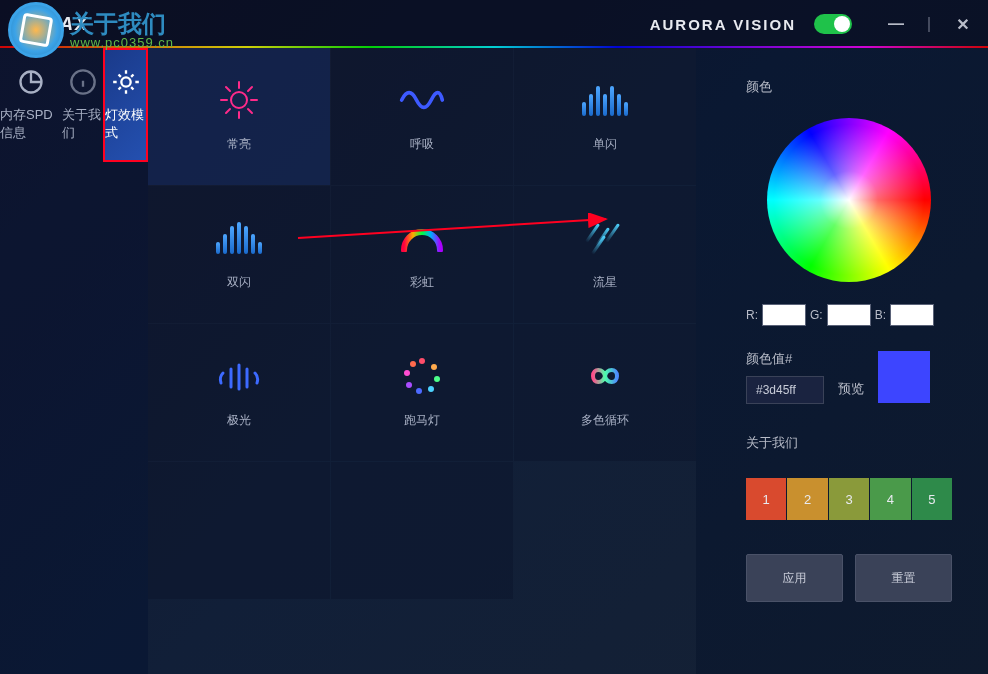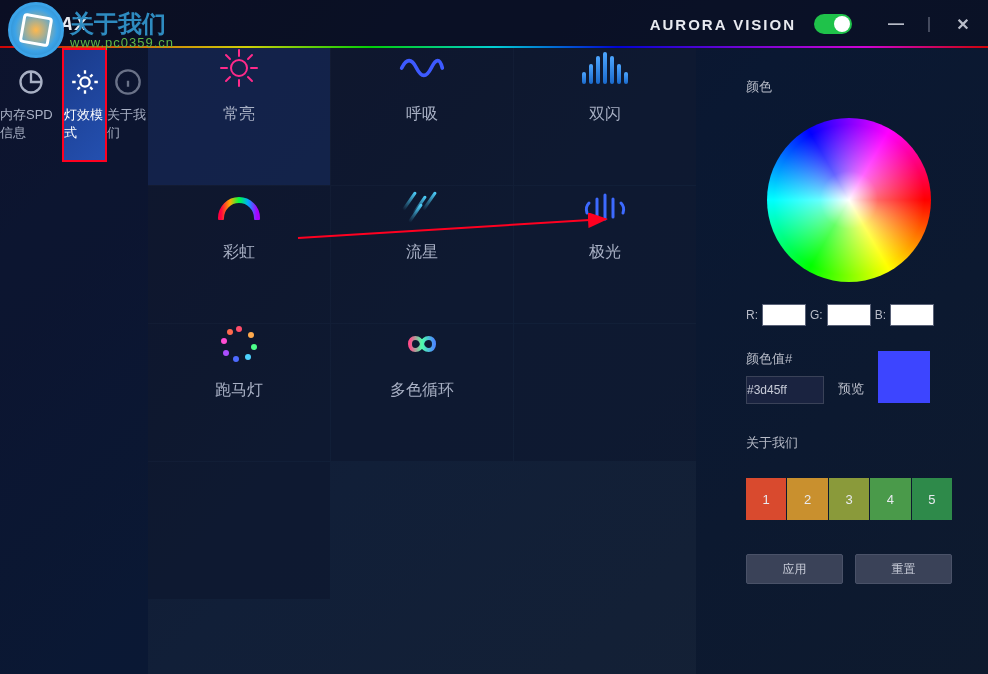--- a/index.html
+++ b/index.html
@@ -20,42 +20,42 @@
 .win-ctrl{display:flex;gap:18px;margin-left:18px;color:#b8bcc8;font-size:16px}
 .win-ctrl span{cursor:pointer;width:16px;text-align:center}
 .divider{color:#444a5e}
 .body{flex:1;display:flex}
 .sidebar{width:148px;display:flex;flex-direction:row;background:rgba(12,25,60,.3)}
 .side-item{height:114px;display:flex;flex-direction:column;align-items:center;justify-content:center;gap:10px;color:#a8b0c4;font-size:13px;cursor:pointer;position:relative}
 .side-item.active{background:linear-gradient(135deg,#1a3a8a 0%,#2450b0 100%);color:#fff;border:2px solid #ff0020}
 .side-item svg{width:28px;height:28px}
 .main{flex:1;display:flex;padding:0;position:relative}
 .grid{width:548px;padding:0;display:grid;grid-template-columns:repeat(3,1fr);grid-template-rows:repeat(4,137px);gap:1px;background:rgba(255,255,255,.03)}
-.mode{background:rgba(10,18,40,.4);display:flex;flex-direction:column;align-items:center;gap:16px;color:#a8b0c4;font-size:16px;cursor:pointer;position:relative;transition:.2s}
+.mode{background:rgba(10,18,40,.4);display:flex;flex-direction:column;align-items:center;justify-content:center;gap:16px;color:#a8b0c4;font-size:12px;cursor:pointer;position:relative;transition:.2s}
 .mode:first-child{background:rgba(20,40,90,.6)}
 .mode-icon{width:48px;height:40px;display:flex;align-items:center;justify-content:center}
 .panel{flex:1;padding:30px 36px 20px 50px;color:#b8bcc8;font-size:13px;display:flex;flex-direction:column;gap:16px}
 .panel-label{margin-bottom:6px}
 .color-wheel{width:164px;height:164px;border-radius:50%;background:conic-gradient(from 90deg,#ff0000,#ff8000,#ffff00,#80ff00,#00ff00,#00ff80,#00ffff,#0080ff,#0000ff,#8000ff,#ff00ff,#ff0080,#ff0000);position:relative;margin:0 auto}
 .color-wheel::after{content:"";position:absolute;inset:0;border-radius:50%;background:radial-gradient(circle,#fff 0%,rgba(255,255,255,.4) 25%,transparent 65%)}
 .rgb-row{display:flex;align-items:center;gap:4px;margin-top:6px;font-size:12px}
 .rgb-row input{width:44px;height:22px;background:#fff;border:1px solid #5a6278;color:#000;font-size:11px;padding:0 4px}
 .hex-row{display:flex;align-items:center;gap:14px;margin-top:8px}
 .hex-col{display:flex;flex-direction:column;gap:8px}
-.hex-input{width:78px;height:28px;background:#1a2340;border:1px solid #3a4258;color:#c8ccd8;font-size:12px;padding:0 0}
+.hex-input{width:78px;height:28px;background:#1a2340;border:1px solid #3a4258;color:#c8ccd8;font-size:12px;padding:0 9px}
 .preview-box{width:52px;height:52px;background:#3d45ff}
 .speed-row{display:flex;gap:1px;margin-top:4px}
 .speed-btn{flex:1;height:42px;display:flex;align-items:center;justify-content:center;color:#e8eaf0;font-size:13px;cursor:pointer}
 .speed-btn.s1{background:#d94a2e}
 .speed-btn.s2{background:#c9902e}
 .speed-btn.s3{background:#8a9a3a}
 .speed-btn.s4{background:#4a9a4a}
 .speed-btn.s5{background:#2e8a4a}
 .btn-row{display:flex;gap:12px;margin-top:18px}
-.btn{flex:1;height:30px;background:#3a4258;border:1px solid #4a5268;color:#c8ccd8;font-size:12px;display:flex;align-items:center;justify-content:center;cursor:pointer;border-radius:2px}
+.btn{flex:1;height:48px;background:#3a4258;border:1px solid #4a5268;color:#c8ccd8;font-size:12px;display:flex;align-items:center;justify-content:center;cursor:pointer;border-radius:2px}
 .arrow{position:absolute;left:148px;top:165px;z-index:20;pointer-events:none}
 .empty-cell{background:rgba(10,18,40,.4)}
 .bars{display:flex;align-items:flex-end;gap:3px;height:32px}
 .bars span{width:4px;background:linear-gradient(#4da6ff,#1a6acc);border-radius:2px}
 .meteor{position:relative;width:36px;height:36px}
 .meteor span{position:absolute;width:3px;height:22px;background:linear-gradient(#4dd2ff,transparent);border-radius:2px;transform:rotate(35deg)}
 .dots{position:relative;width:36px;height:36px}
 .dots span{position:absolute;width:6px;height:6px;border-radius:50%}
 </style>
 </head>
@@ -88,33 +88,33 @@
 
   <div class="body">
     <div class="sidebar">
       <div class="side-item">
         <svg viewBox="0 0 24 24" fill="none" stroke="#a8b0c4" stroke-width="2">
             <circle cx="12" cy="12" r="9"></circle>
             <path d="M12 3v9h9"></path>
           </svg>
         <span>内存SPD信息</span>
       </div>
+      <div class="side-item">
+        <svg viewBox="0 0 24 24" fill="none" stroke="#6a7288" stroke-width="2">
+            <circle cx="12" cy="12" r="10"></circle>
+            <path d="M12 16v-5M12 8h.01"></path>
+          </svg>
+        <span>关于我们</span>
+      </div>
       <div class="side-item active">
         <svg viewBox="0 0 24 24" fill="none" stroke="#fff" stroke-width="2">
             <circle cx="12" cy="12" r="4"></circle>
             <path d="M12 2v3M12 19v3M4 12H1M23 12h-3M5.6 5.6l2 2M16.4 16.4l2 2M5.6 18.4l2-2M16.4 7.6l2-2"></path>
           </svg>
         <span>灯效模式</span>
-      </div>
-      <div class="side-item">
-        <svg viewBox="0 0 24 24" fill="none" stroke="#6a7288" stroke-width="2">
-            <circle cx="12" cy="12" r="10"></circle>
-            <path d="M12 16v-5M12 8h.01"></path>
-          </svg>
-        <span>关于我们</span>
       </div>
     </div>
 
     <div class="main">
 
       <svg class="arrow" width="330" height="30">
         <defs>
             <marker id="ah" markerWidth="10" markerHeight="8" refX="9" refY="4" orient="auto">
               <polygon points="0 0, 10 4, 0 8" fill="#ff0020"></polygon>
             </marker>
@@ -145,20 +145,34 @@
           <div class="mode-icon">
             <svg width="52" height="36" viewBox="0 0 52 36">
                 <path d="M4 18 Q12 2 20 18 T36 18 T 48 18" fill="none" stroke="#3d5aff" stroke-width="4" stroke-linecap="round"></path>
               </svg>
           </div>
           <span>呼吸</span>
         </div>
         <div class="mode">
           <div class="mode-icon">
             <div class="bars">
+                <span style="height:14px"></span>
+                <span style="height:22px"></span>
+                <span style="height:30px"></span>
+                <span style="height:22px"></span>
+                <span style="height:30px"></span>
+                <span style="height:22px"></span>
+                <span style="height:14px"></span>
+              </div>
+          </div>
+          <span>单闪</span>
+        </div>
+        <div class="mode">
+          <div class="mode-icon">
+            <div class="bars">
                 <span style="height:12px"></span>
                 <span style="height:20px"></span>
                 <span style="height:28px"></span>
                 <span style="height:32px"></span>
                 <span style="height:28px"></span>
                 <span style="height:20px"></span>
                 <span style="height:12px"></span>
               </div>
           </div>
           <span>双闪</span>

